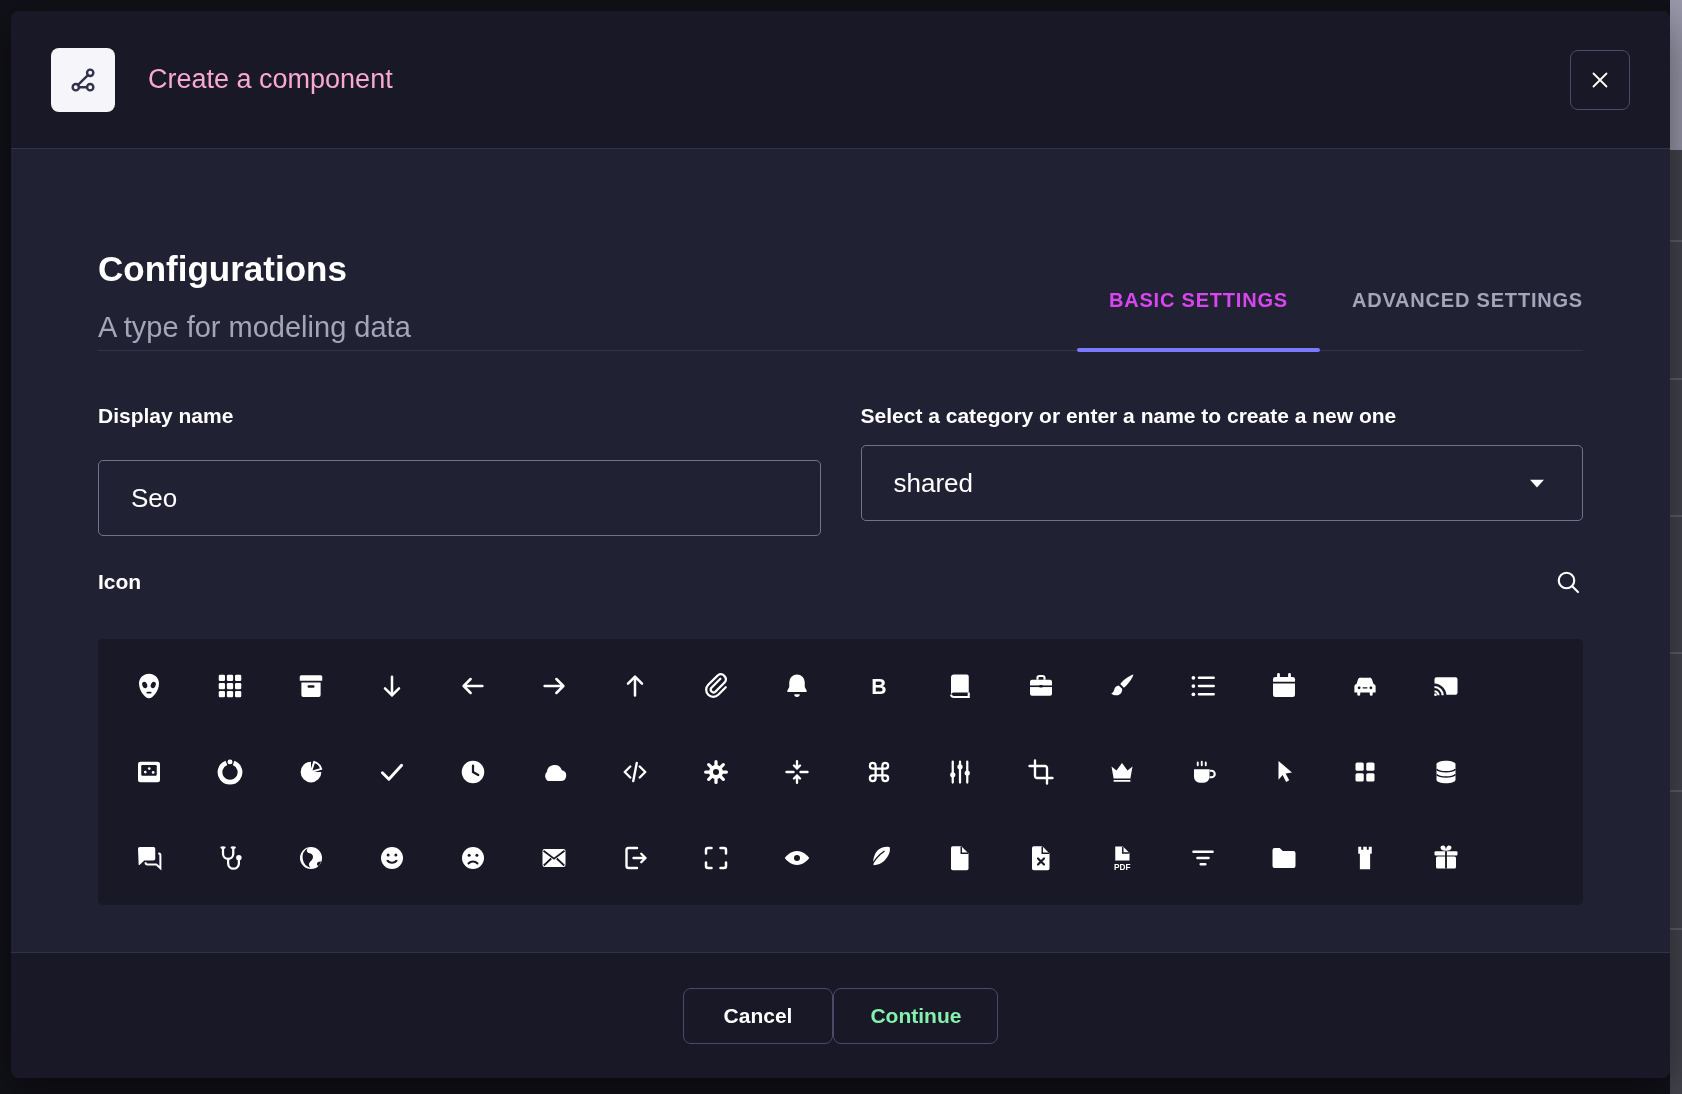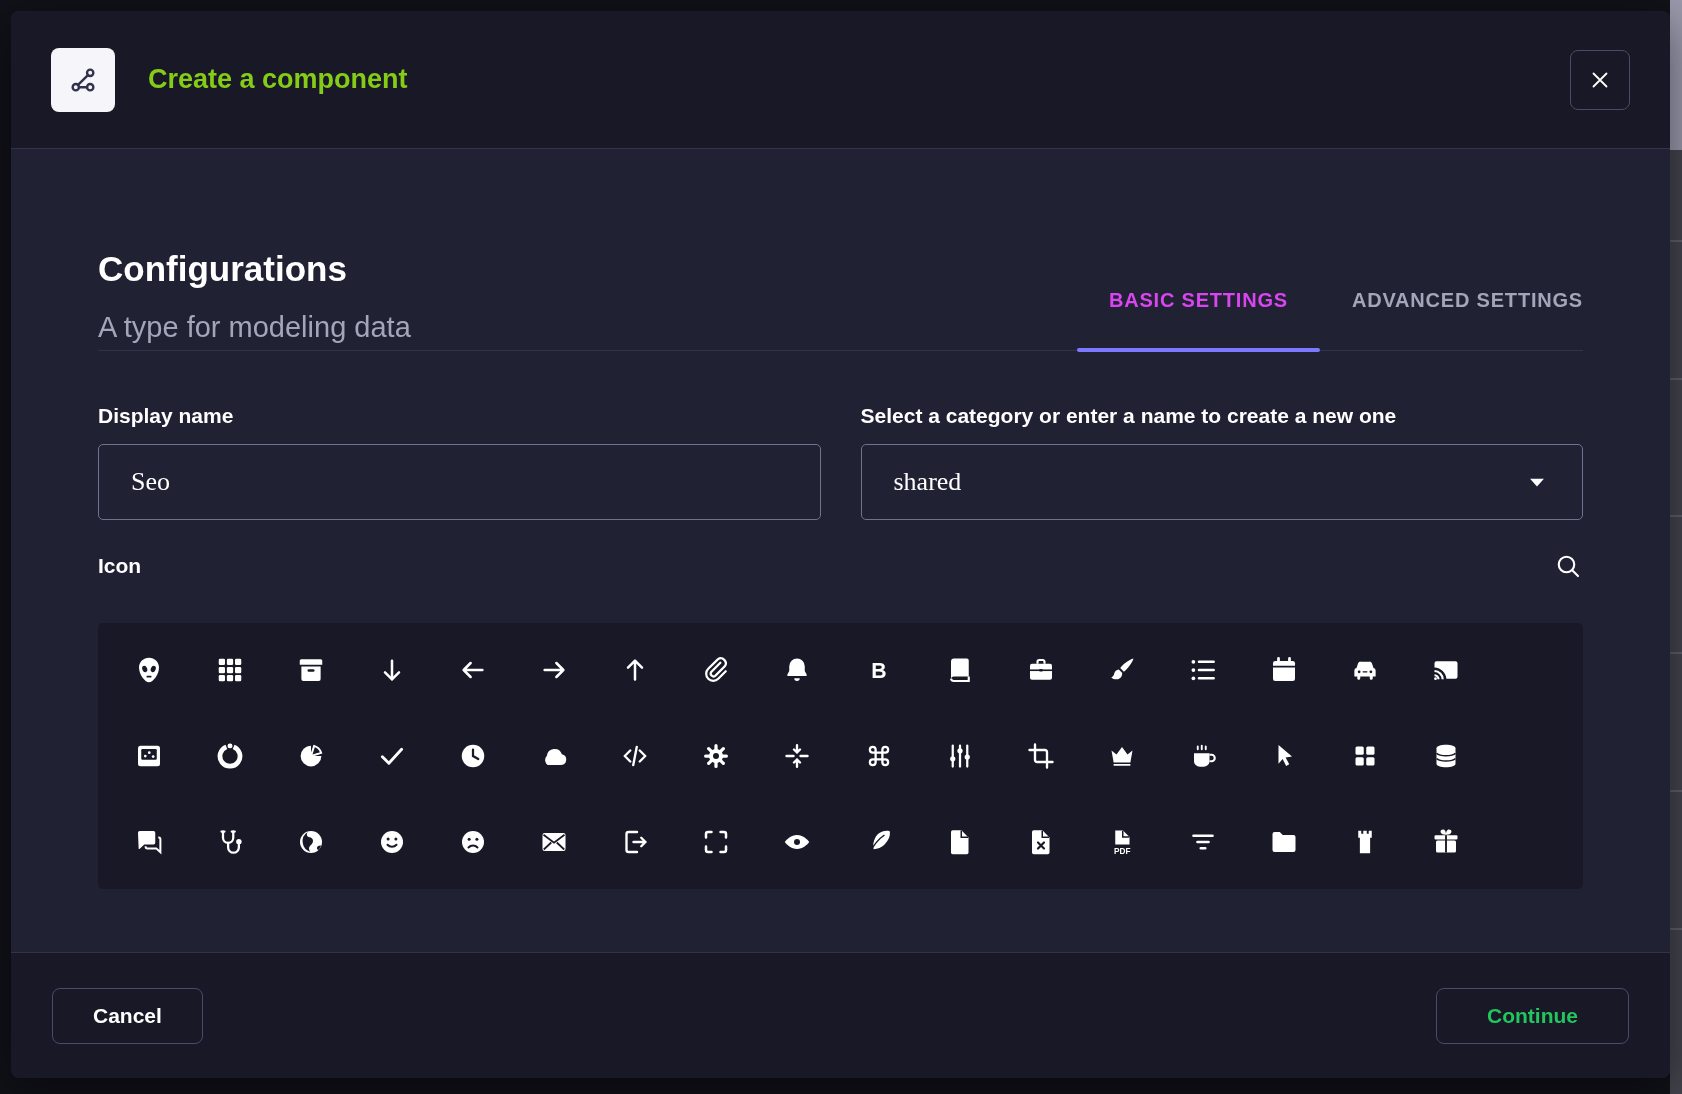--- a/index.html
+++ b/index.html
@@ -20,21 +20,21 @@
   .modal-header{
     position:absolute;top:0;left:0;right:0;height:138px;background:#181826;
     border-bottom:1px solid #32324d;border-radius:8px 8px 0 0;
     display:flex;align-items:center;padding:0 40px;box-sizing:border-box;
   }
   .header-icon-box{
     width:64px;height:64px;background:#f5f5fa;border-radius:8px;
     display:flex;align-items:center;justify-content:center;margin-right:33px;flex:none;
   }
   .header-icon-box svg{width:36px;height:36px;}
-  .modal-title{font-size:27px;font-weight:700;color:#84cc16;}
+  .modal-title{font-size:27px;font-weight:400;color:#f9a8d4;}
   .close-btn{
     margin-left:auto;width:60px;height:60px;background:transparent;
     border:1px solid #4a4a6a;border-radius:8px;display:flex;align-items:center;
     justify-content:center;cursor:pointer;flex:none;
   }
   .close-btn svg{width:24px;height:24px;}
 
   .modal-body{
     position:absolute;top:139px;bottom:126px;left:0;right:0;
     padding:98px 87px 0;box-sizing:border-box;overflow:hidden;
@@ -52,50 +52,50 @@
   .tab.active::after{
     content:"";position:absolute;left:0;right:0;bottom:-2px;height:4px;
     background:#7b79ff;border-radius:2px;
   }
 
   .form-row{display:grid;grid-template-columns:1fr 1fr;gap:40px;margin-top:52px;}
   .field-label{display:block;font-size:21px;font-weight:700;color:#fff;line-height:26px;margin-bottom:15px;}
   .text-input,.select{
     width:100%;height:76px;background:transparent;border:1px solid #72728f;
     border-radius:5px;box-sizing:border-box;color:#fff;font-size:26px;
-    padding:0 32px;font-family:Liberation Serif, serif;outline:none;
+    padding:0 32px;font-family:Liberation Sans, sans-serif;outline:none;margin-top:16px;
   }
   .select{display:flex;align-items:center;justify-content:space-between;cursor:pointer;text-align:right;}
   .select .caret{display:flex;}
   .select .caret svg{width:26px;height:26px;}
 
   .icon-label-row{margin-top:31px;display:flex;justify-content:space-between;align-items:center;}
   .icon-label-row .field-label{margin:0;}
   .search-btn{background:none;border:none;padding:0;cursor:pointer;display:flex;}
   .search-btn svg{width:30px;height:30px;}
 
   .icon-grid{
     margin-top:42px;background:#181826;border-radius:5px;
     padding:4px 96px 4px 10px;display:grid;grid-template-columns:repeat(17,1fr);
   }
   .icon-cell{height:86px;display:flex;align-items:center;justify-content:center;cursor:pointer;border-radius:4px;}
   .icon-cell svg{width:30px;height:30px;display:block;}
 
   .modal-footer{
     position:absolute;bottom:0;left:0;right:0;height:126px;background:#181826;
     border-top:1px solid #32324d;border-radius:0 0 8px 8px;
-    display:flex;align-items:center;justify-content:space-between;
+    display:flex;align-items:center;justify-content:center;
     padding:0 41px;box-sizing:border-box;
   }
   .btn{
     height:56px;border-radius:8px;border:1px solid #4a4a6a;background:#181826;
     font-family:inherit;font-size:21px;font-weight:700;padding:0 40px;cursor:pointer;
   }
   .btn-cancel{color:#ffffff;}
-  .btn-continue{color:#22c55e;padding:0 50px;}
+  .btn-continue{color:#86efac;padding:0 36px;}
 </style>
 </head>
 <body>
 
 <div class="page-strip">
   <div class="thumb"></div>
   <div class="line" style="top:240px"></div>
   <div class="line" style="top:378px"></div>
   <div class="line" style="top:515px"></div>
   <div class="line" style="top:652px"></div>

